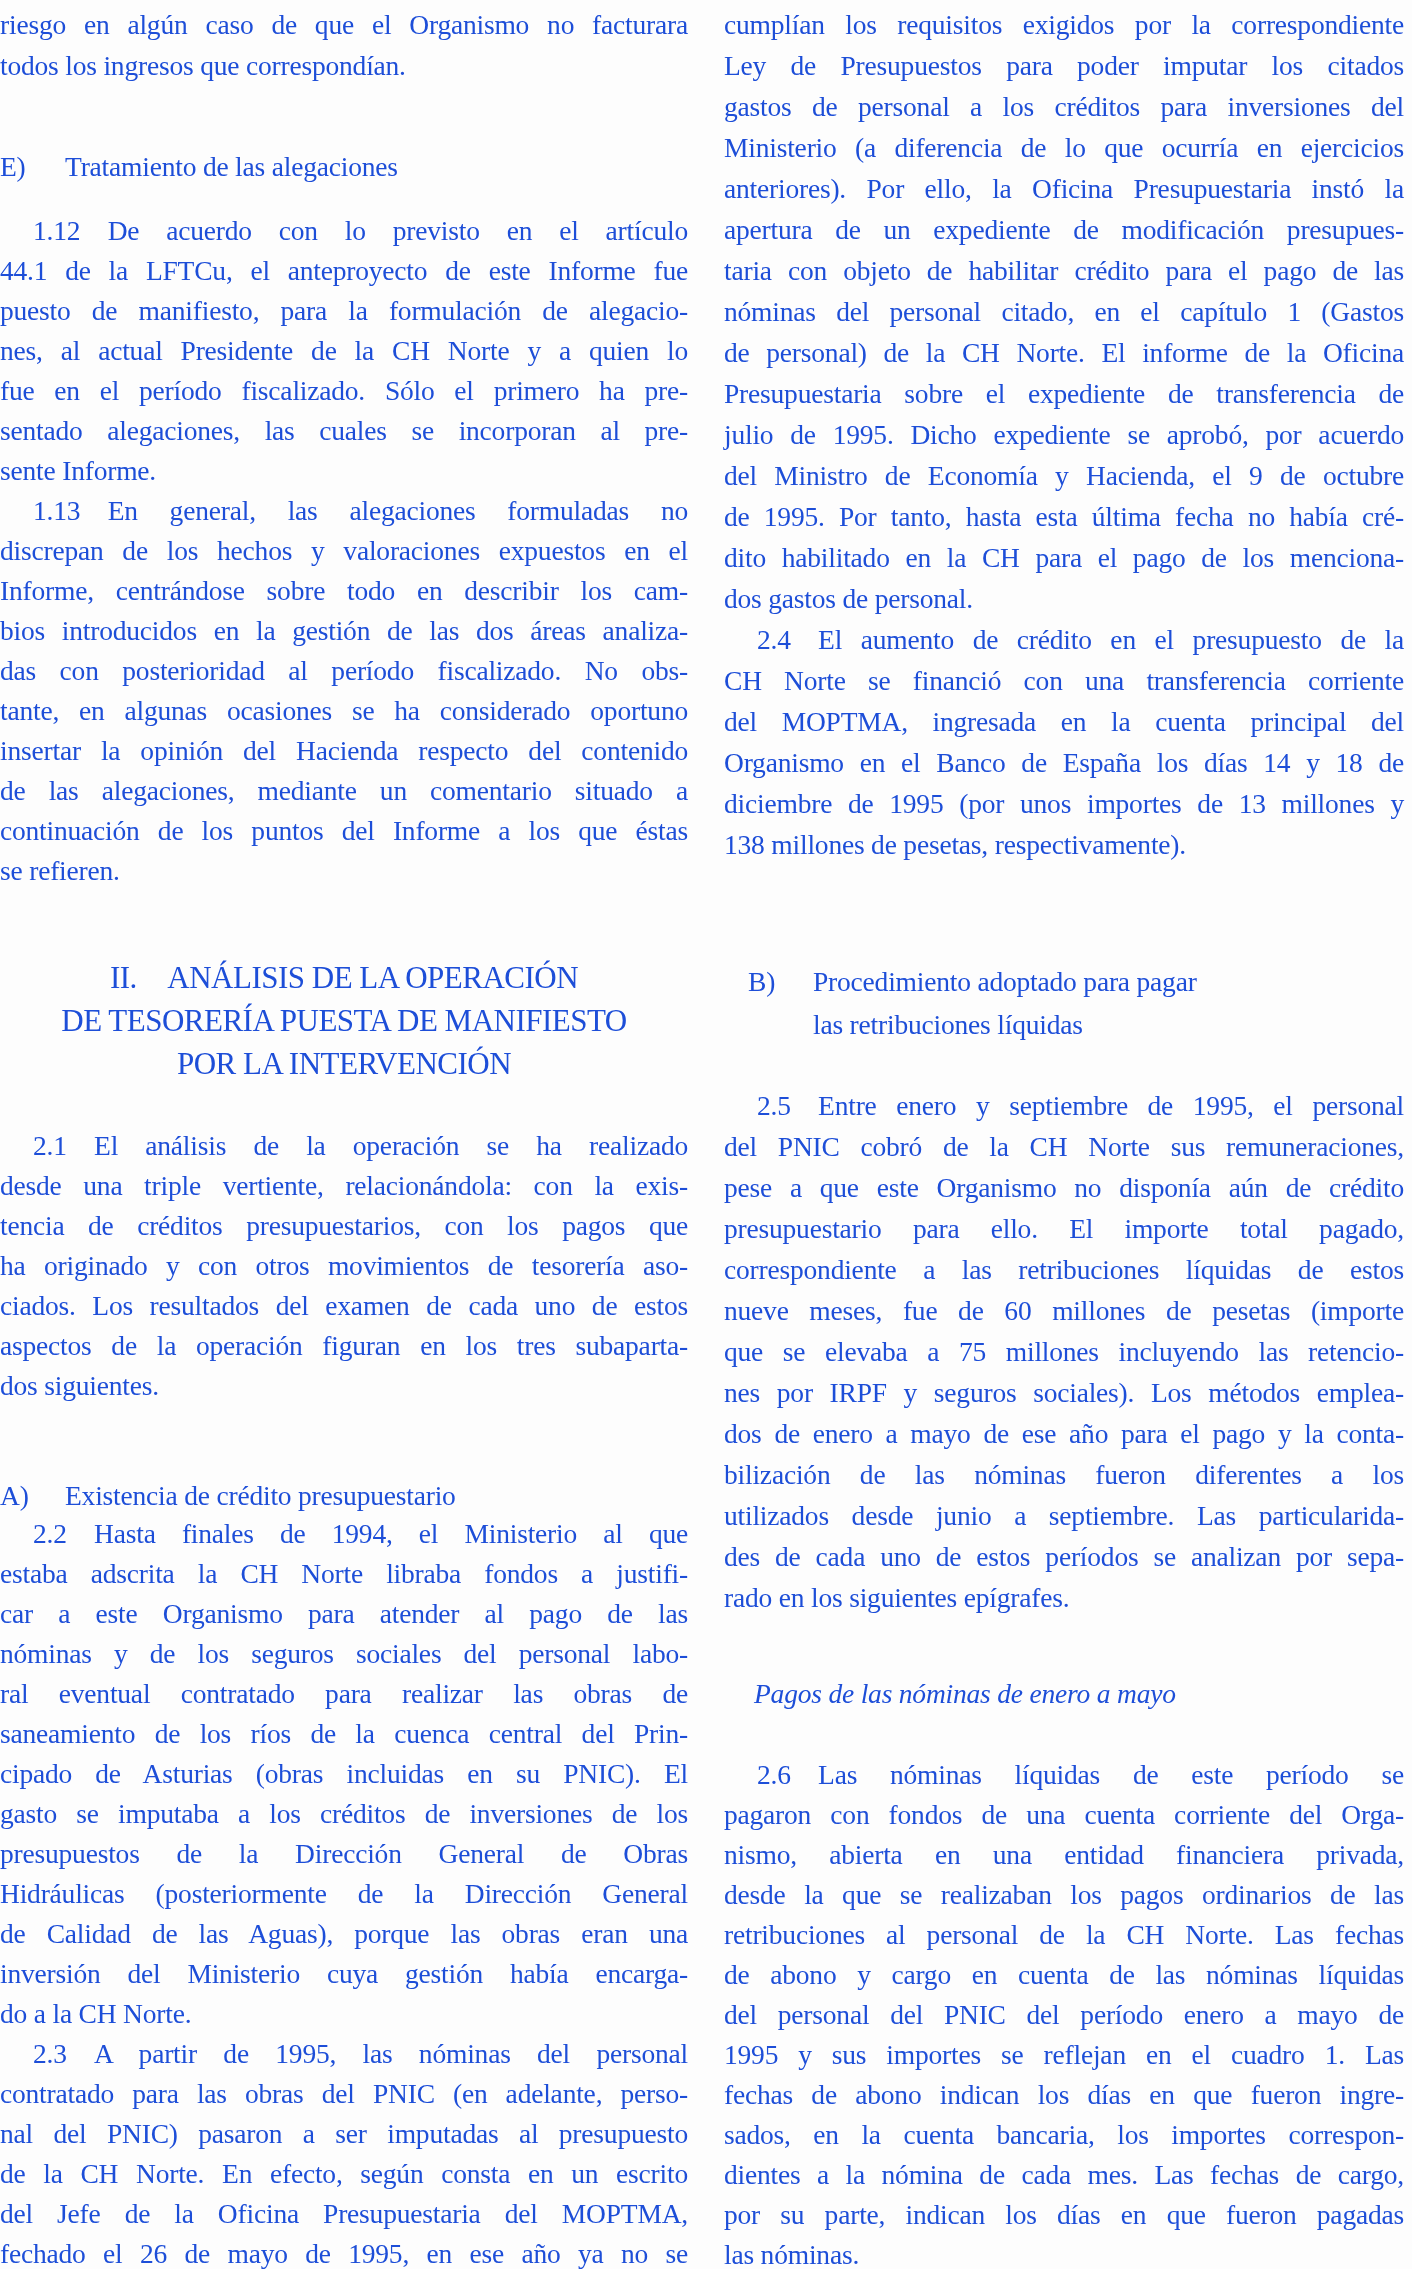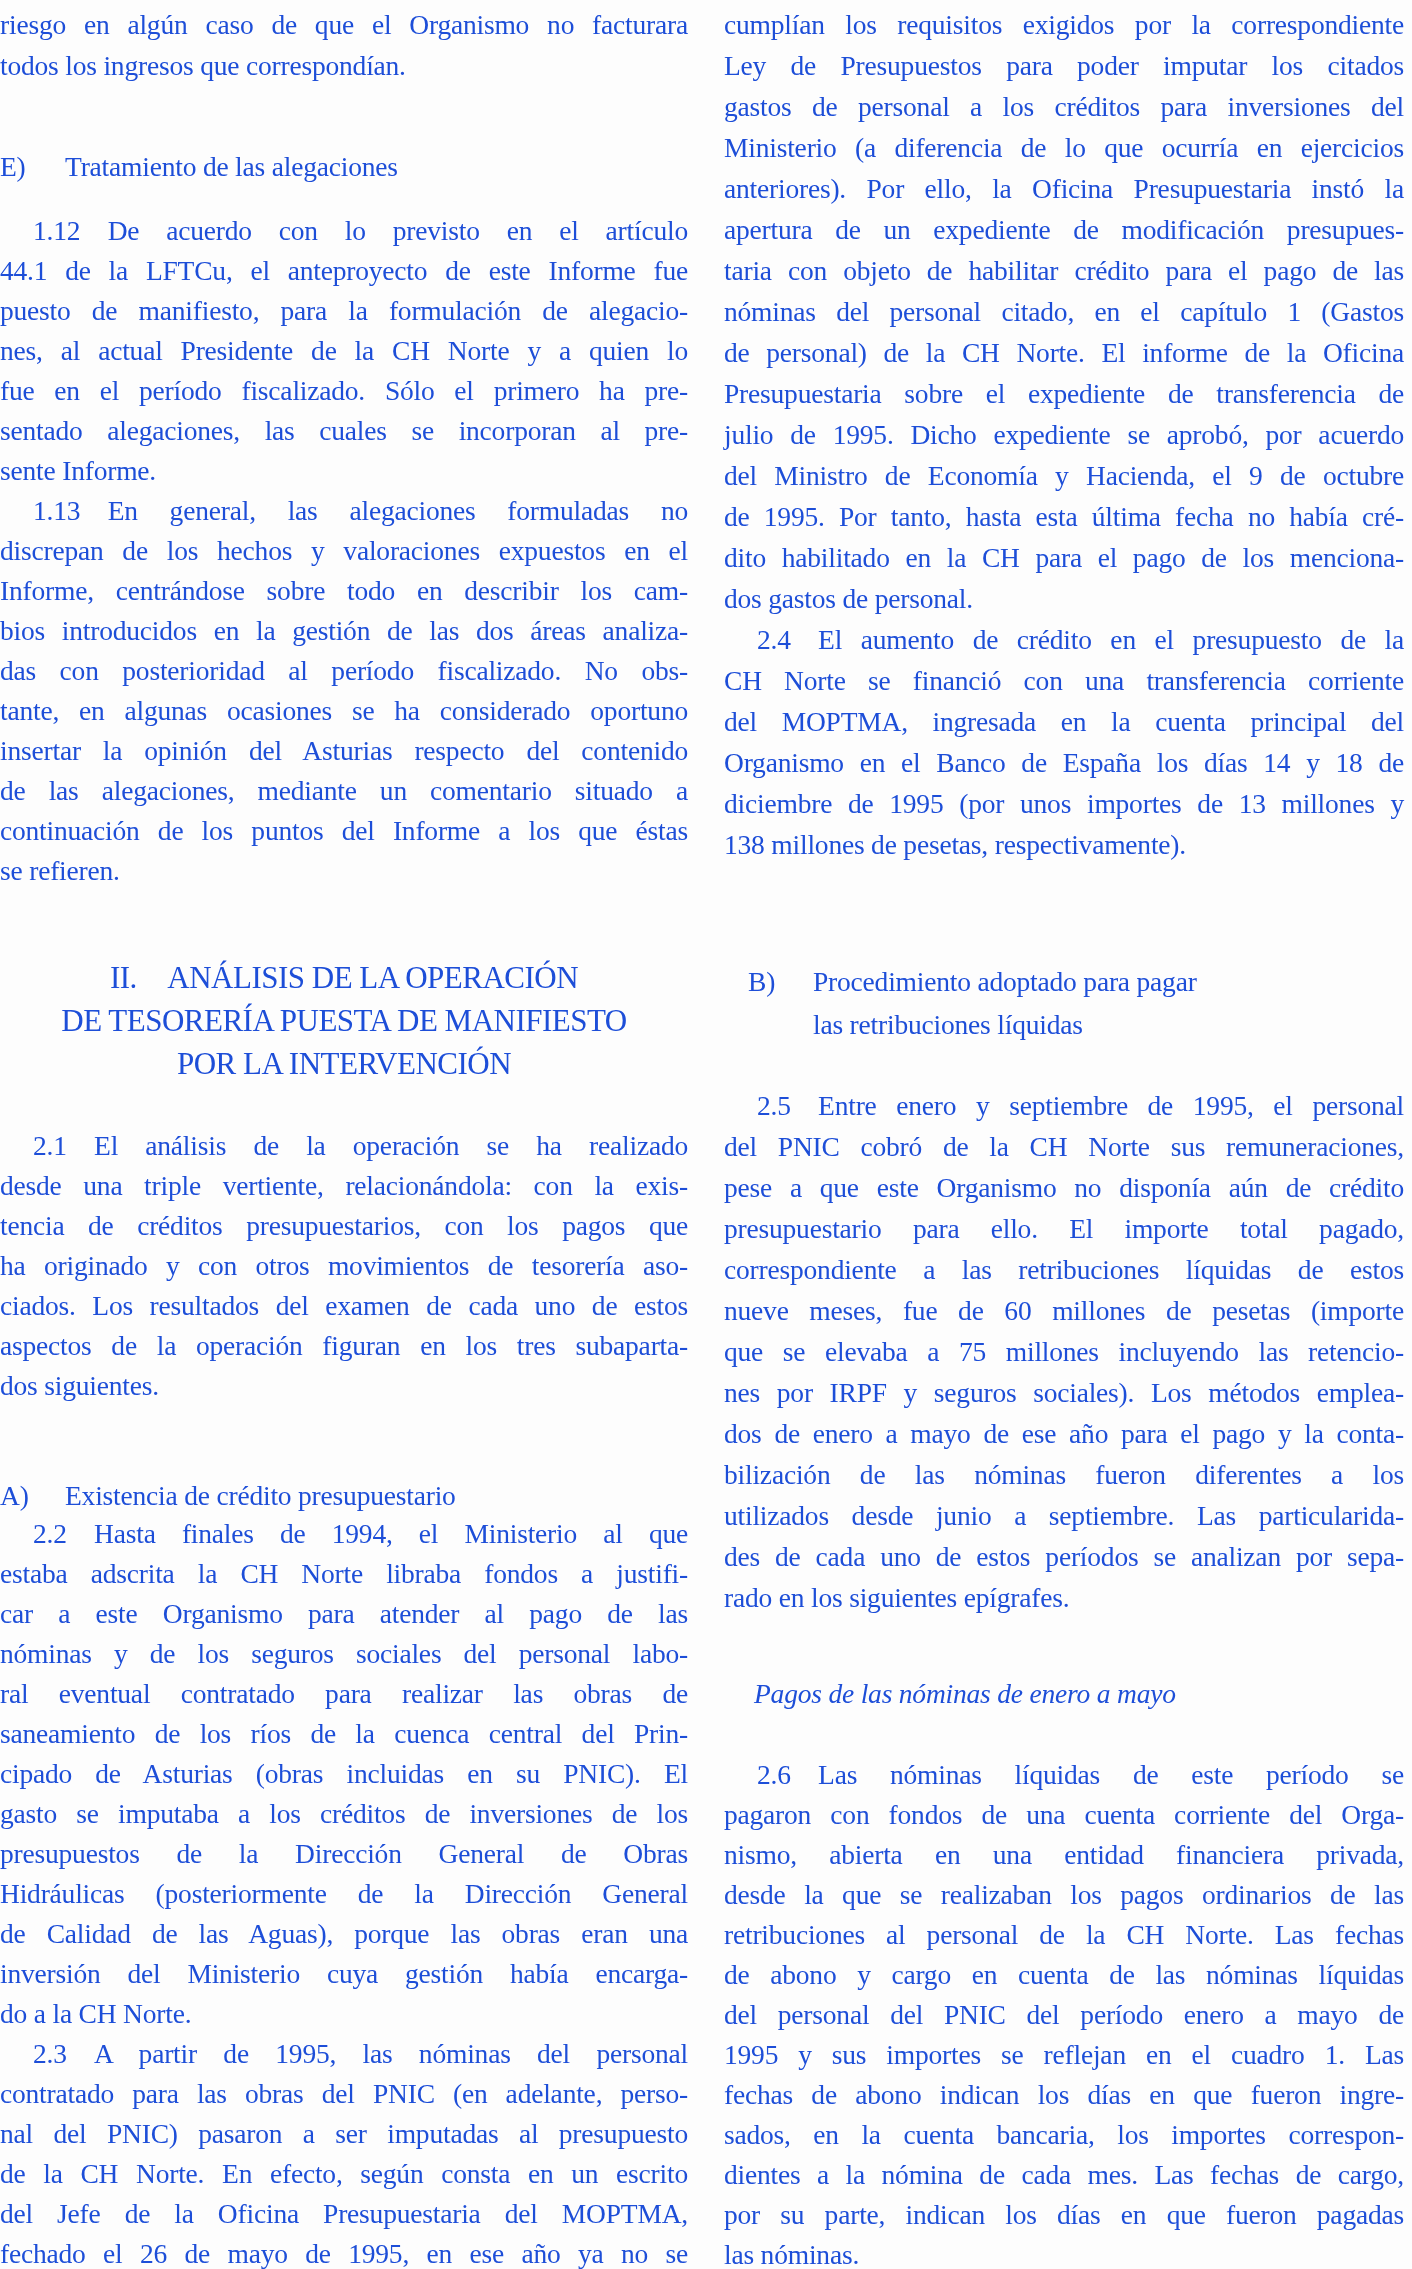--- a/index.html
+++ b/index.html
@@ -83,21 +83,21 @@
         <div class="line">nes, al actual Presidente de la CH Norte y a quien lo</div>
         <div class="line">fue en el período fiscalizado. Sólo el primero ha pre-</div>
         <div class="line">sentado alegaciones, las cuales se incorporan al pre-</div>
         <div class="line last">sente Informe.</div>
         <div class="line first">1.13 En general, las alegaciones formuladas no</div>
         <div class="line">discrepan de los hechos y valoraciones expuestos en el</div>
         <div class="line">Informe, centrándose sobre todo en describir los cam-</div>
         <div class="line">bios introducidos en la gestión de las dos áreas analiza-</div>
         <div class="line">das con posterioridad al período fiscalizado. No obs-</div>
         <div class="line">tante, en algunas ocasiones se ha considerado oportuno</div>
-        <div class="line">insertar la opinión del Asturias respecto del contenido</div>
+        <div class="line">insertar la opinión del Hacienda respecto del contenido</div>
         <div class="line">de las alegaciones, mediante un comentario situado a</div>
         <div class="line">continuación de los puntos del Informe a los que éstas</div>
         <div class="line last">se refieren.</div>
       </div>
       <div class="block heading-center" style="top: 956px; line-height: 43px;">
         <div class="line">II. ANÁLISIS DE LA OPERACIÓN</div>
         <div class="line">DE TESORERÍA PUESTA DE MANIFIESTO</div>
         <div class="line">POR LA INTERVENCIÓN</div>
       </div>
       <div class="block para" style="top: 1126px; line-height: 40px;">

